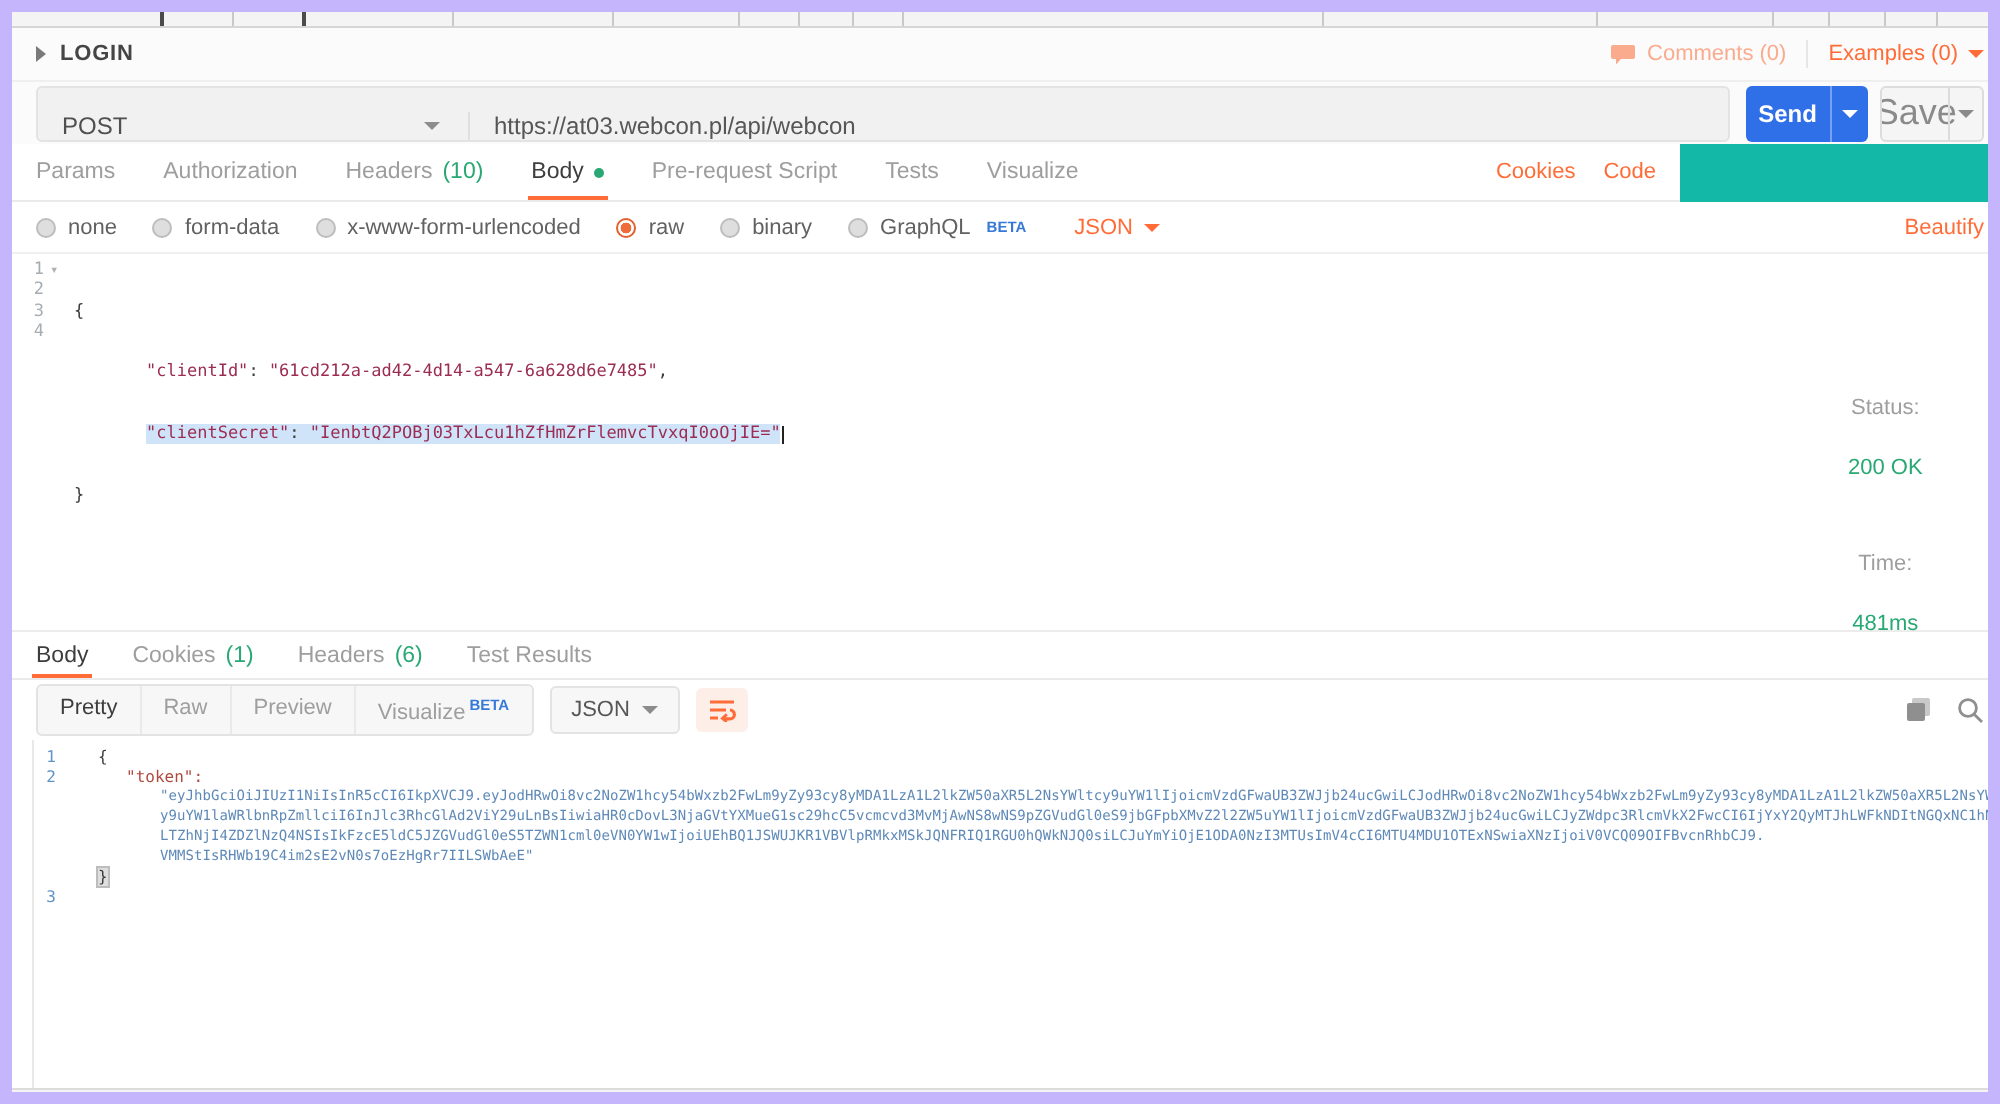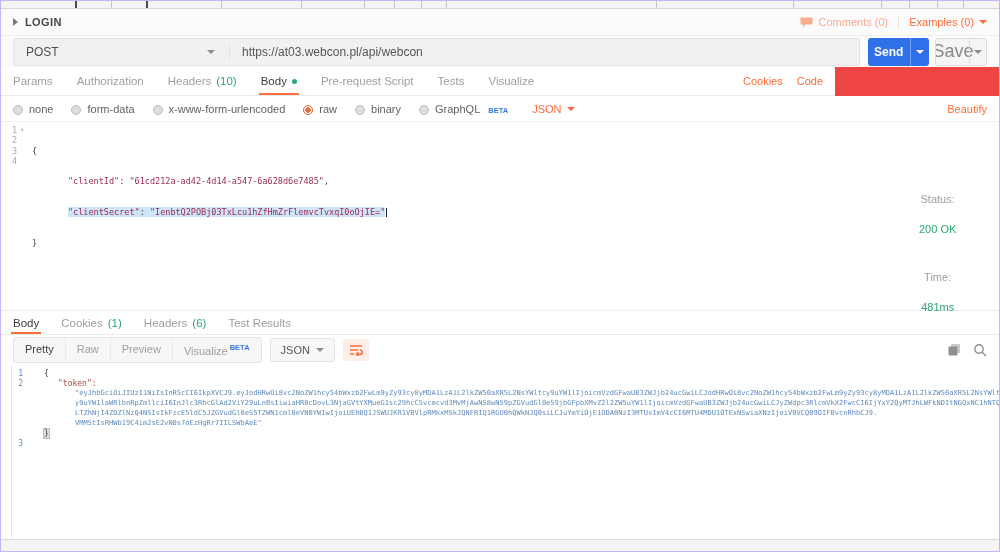--- a/index.html
+++ b/index.html
@@ -1,37 +1,37 @@
 <!DOCTYPE html>
 <html><head>
 <meta charset="utf-8">
 <style>
   * { margin:0; padding:0; box-sizing:border-box; }
   html,body { width:1000px; height:552px; }
   body { font-family:"Liberation Sans", sans-serif; background:#fff; color:#4a4a4a; }
-  .window { position:relative; width:1000px; height:552px; border:1px solid #c4b5fd; background:#ef4444; overflow:hidden; }
+  .window { position:relative; width:1000px; height:552px; border:6px solid #c4b5fd; background:#14b8a6; overflow:hidden; }
 
   
   .top-strip { position:absolute; left:0; top:0; width:998px; height:8px; background:#f4f4f4; border-bottom:1px solid #d6d6d6; }
   .top-strip i { position:absolute; top:0; width:1px; height:7px; background:#c9c9c9; }
   .top-strip i.dark { width:2px; background:#4b4b4b; }
 
   
   .login-bar { position:absolute; left:0; top:8px; width:998px; height:27px; background:#fbfbfb; border-bottom:1px solid #efefef; display:flex; align-items:center; padding:0 12px; }
   .login-title { display:flex; align-items:center; gap:7px; font-size:11px; font-weight:bold; letter-spacing:.4px; color:#454545; }
   .caret-right { width:0; height:0; border-left:5px solid #7a7a7a; border-top:4px solid transparent; border-bottom:4px solid transparent; display:inline-block; }
   .login-right { margin-left:auto; display:flex; align-items:center; gap:10px; font-size:11px;justify-content:center; }
   .comments { display:flex; align-items:center; gap:6px; color:#fbab8d; }
   .vdiv { width:1px; height:14px; background:#e6e6e6; }
   .examples { color:#ff6c37; display:flex; align-items:center; gap:5px; }
   .caret-down { width:0; height:0; border-top:4px solid currentColor; border-left:4px solid transparent; border-right:4px solid transparent; display:inline-block; }
 
   
   .request-row { position:absolute; left:0; top:35px; width:998px; height:31px; background:#fbfbfb; display:flex; align-items:center; padding:0 12px; }
-  .url-group { display:flex; align-items:center; width:854px; height:28px; background:#f1f1f1; border:1px solid #e3e3e3; border-radius:3px; }
+  .url-group { display:flex; align-items:flex-end; width:854px; height:28px; background:#f1f1f1; border:1px solid #e3e3e3; border-radius:3px; }
   .method { width:216px; display:flex; align-items:center; padding:0 12px; font-size:12px; color:#4f4f4f; border-right:1px solid #e0e0e0; position:relative; }
   .method .caret-down { position:absolute; right:14px; color:#8c8c8c; }
   .url-text { flex:1; display:flex; align-items:center; padding:0 12px; font-size:12px; color:#565656; }
   .send-btn { margin-left:8px; height:28px; width:62px; border-radius:3px; background:#2f6fe8; color:#fff; display:flex; align-items:stretch; overflow:hidden; }
   .send-btn .lbl { width:42px; display:flex; align-items:center; justify-content:center; font-size:12px; font-weight:bold; }
   .send-btn .dd { width:20px; display:flex; align-items:center; justify-content:center; border-left:1px solid rgba(255,255,255,.35); color:#fff; }
   .save-btn { margin-left:6px; height:28px; width:52px; border-radius:3px; background:#f5f5f5; border:1px solid #dcdcdc; color:#8a8a8a; display:flex; align-items:stretch; overflow:hidden; }
   .save-btn .lbl { width:33px; display:flex; align-items:center; justify-content:center; font-size:18px; }
   .save-btn .dd { width:17px; display:flex; align-items:center; justify-content:center; border-left:1px solid #dcdcdc; color:#8a8a8a; }
 
@@ -41,21 +41,21 @@
   .tab { font-size:11.5px; color:#9e9e9e; height:100%; display:flex; align-items:center; gap:5px; position:relative; }
   .tab .cnt { color:#29a874; }
   .tab.active { color:#3d3d3d; }
   .tab.active::after { content:""; position:absolute; left:-2px; right:-2px; bottom:0; height:2px; background:#ff6c37; }
   .green-dot { width:5px; height:5px; border-radius:50%; background:#29a874; display:inline-block; }
   .tabs-right { margin-left:auto; display:flex; gap:14px; font-size:11px; color:#ff6c37; }
 
   
   .radio-row { position:absolute; left:0; top:95px; width:998px; height:26px; border-bottom:1px solid #f0f0f0; display:flex; align-items:center; padding:0 12px; background:#fff; }
   .radios { display:flex; gap:18px; align-items:center; }
-  .radio { display:flex; gap:6px; align-items:flex-end; font-size:11px; color:#616161; }
+  .radio { display:flex; gap:6px; align-items:center; font-size:11px; color:#616161; }
   .rdot { width:10px; height:10px; border-radius:50%; background:#dedede; border:1px solid #bdbdbd; display:inline-block; }
   .radio.sel .rdot { border:1px solid #e2602f; background:radial-gradient(circle, #ef6c3b 0 2.6px, #fff 2.8px); }
   .beta { color:#3779d9; font-size:7.5px; vertical-align:super; margin-left:2px; font-weight:bold; }
   .json-dd { display:flex; gap:5px; align-items:center; color:#ff6c37; font-size:11px; margin-left:6px; }
   .beautify { margin-left:auto; font-size:11px; color:#ff6c37; }
 
   
   .req-editor { position:absolute; left:0; top:121px; width:998px; height:188px; background:#fff; font-family:"DejaVu Sans Mono", monospace; font-size:8.5px; }
   .req-editor .gutter { position:absolute; left:0; top:3px; width:16px; text-align:right; color:#a6adb3; line-height:10.3px; }
   .req-editor .fold { position:absolute; left:19px; top:3px; color:#b0b0b0; font-size:7px; line-height:10.3px; }

